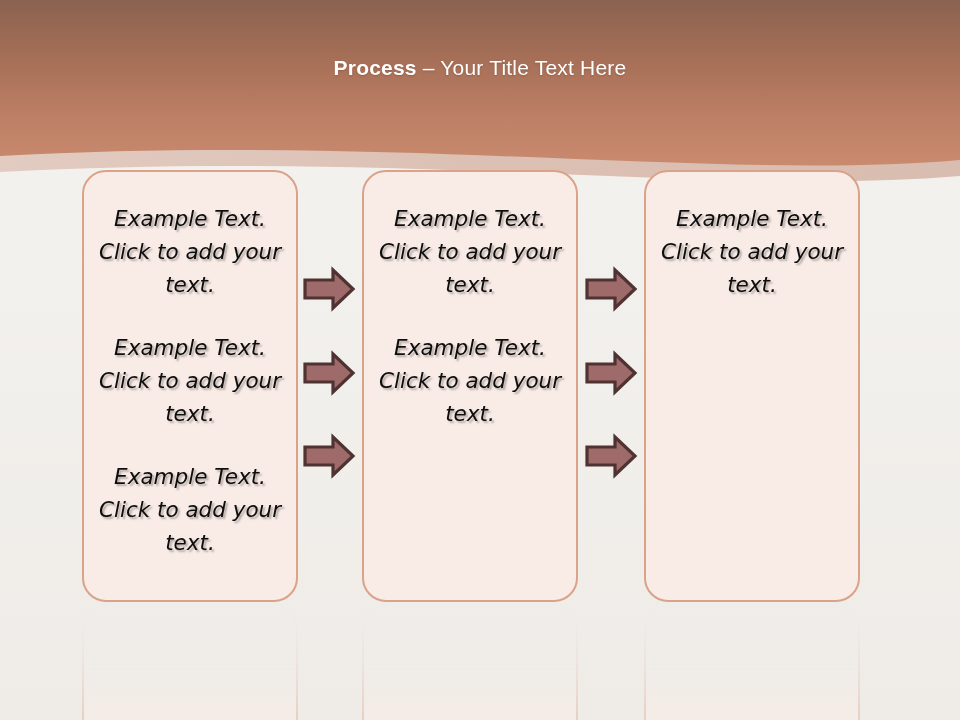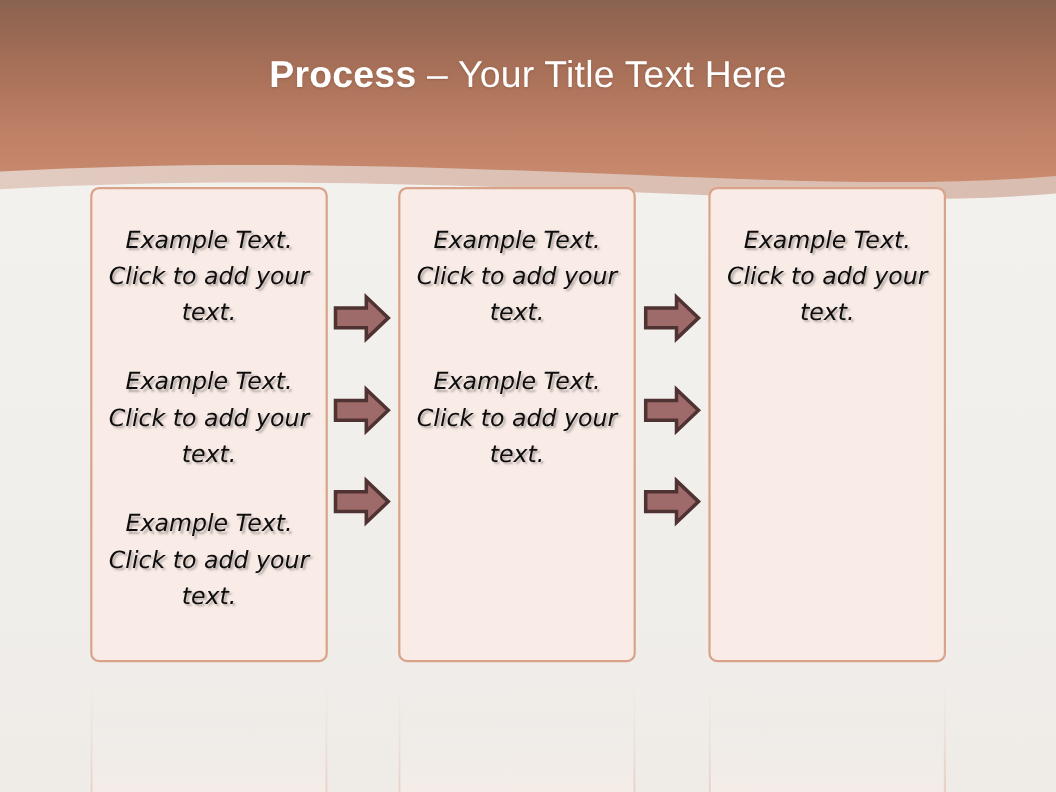--- a/index.html
+++ b/index.html
@@ -44,40 +44,40 @@
   }
 
   
   .title {
     position: absolute;
     left: 0;
     top: 48px;
     width: 960px;
     text-align: center;
     color: #ffffff;
-    font-size: 34px;
+    font-size: 21px;
     line-height: 40px;
     white-space: nowrap;
     letter-spacing: 0.2px;
     text-shadow: 0 1px 2px rgba(90, 55, 40, 0.30);
   }
   .title .strong {
     font-weight: bold;
   }
   .title .light {
     font-weight: normal;
   }
 
   
   .proc-box {
     position: absolute;
     box-sizing: border-box;
     background: #f9ece7;
     border: 2px solid #d9a289;
-    border-radius: 8px;
+    border-radius: 24px;
     overflow: hidden;
   }
 
   .box-text-wrap {
     position: absolute;
     left: 0;
     right: 0;
     top: 0;
     padding: 30px 14px 0 14px;
     box-sizing: border-box;

